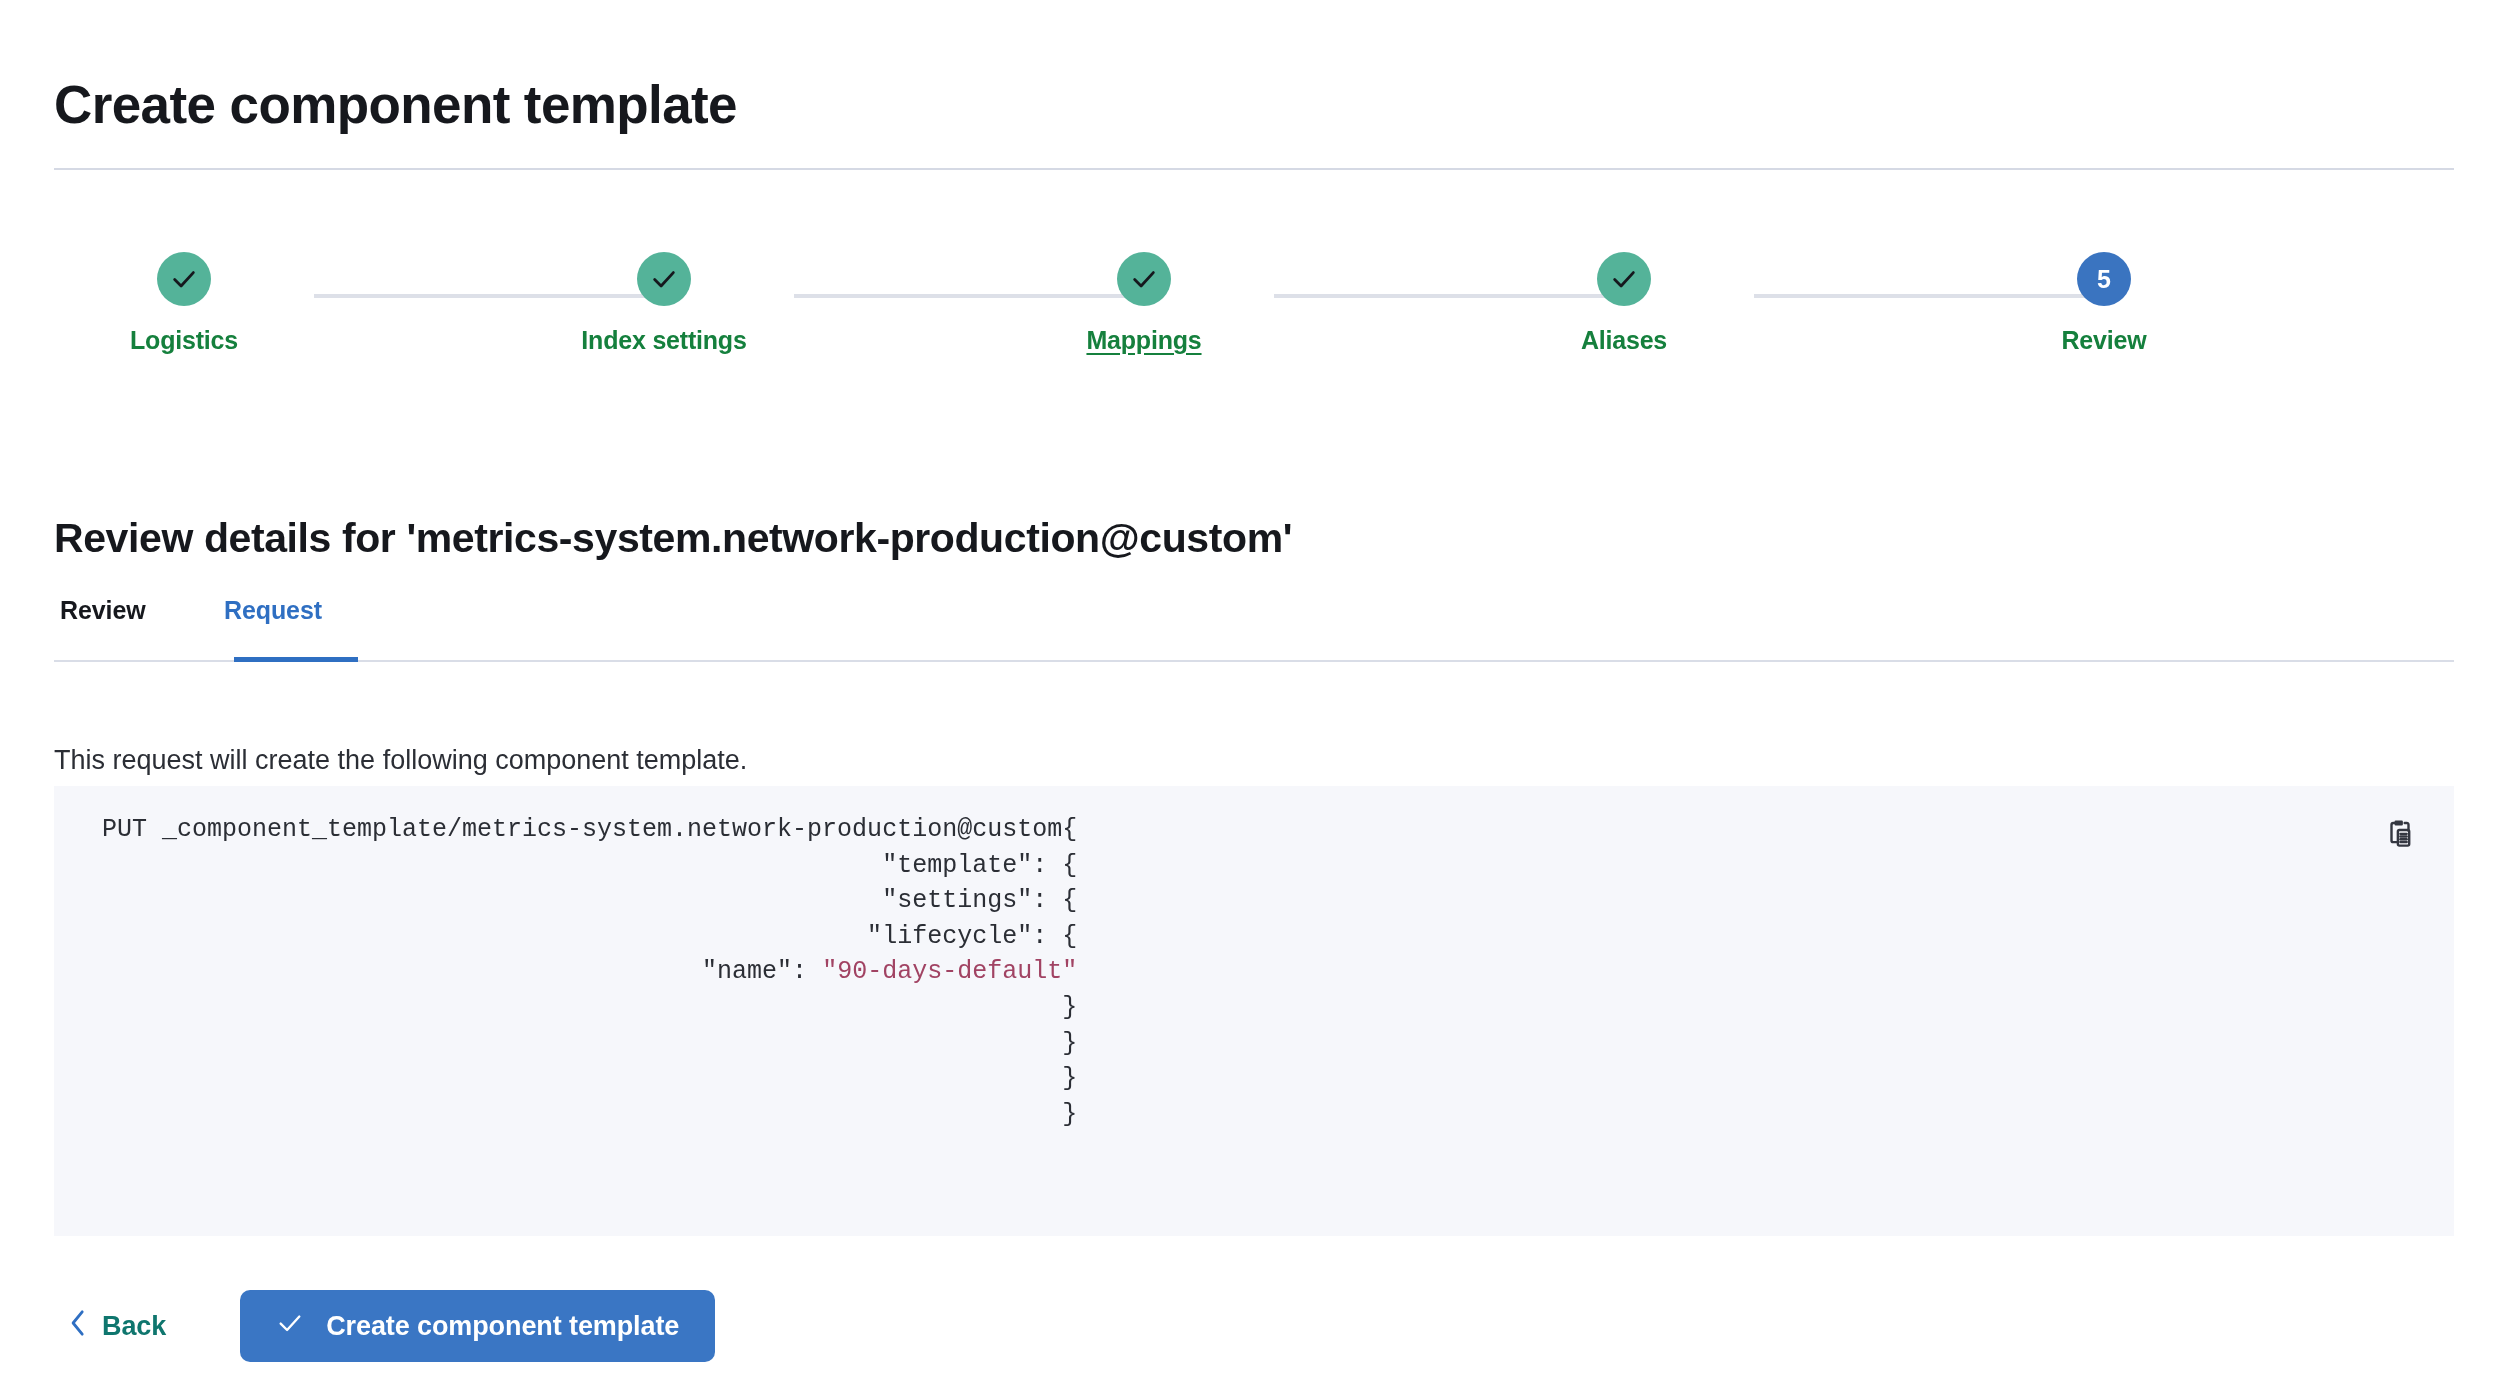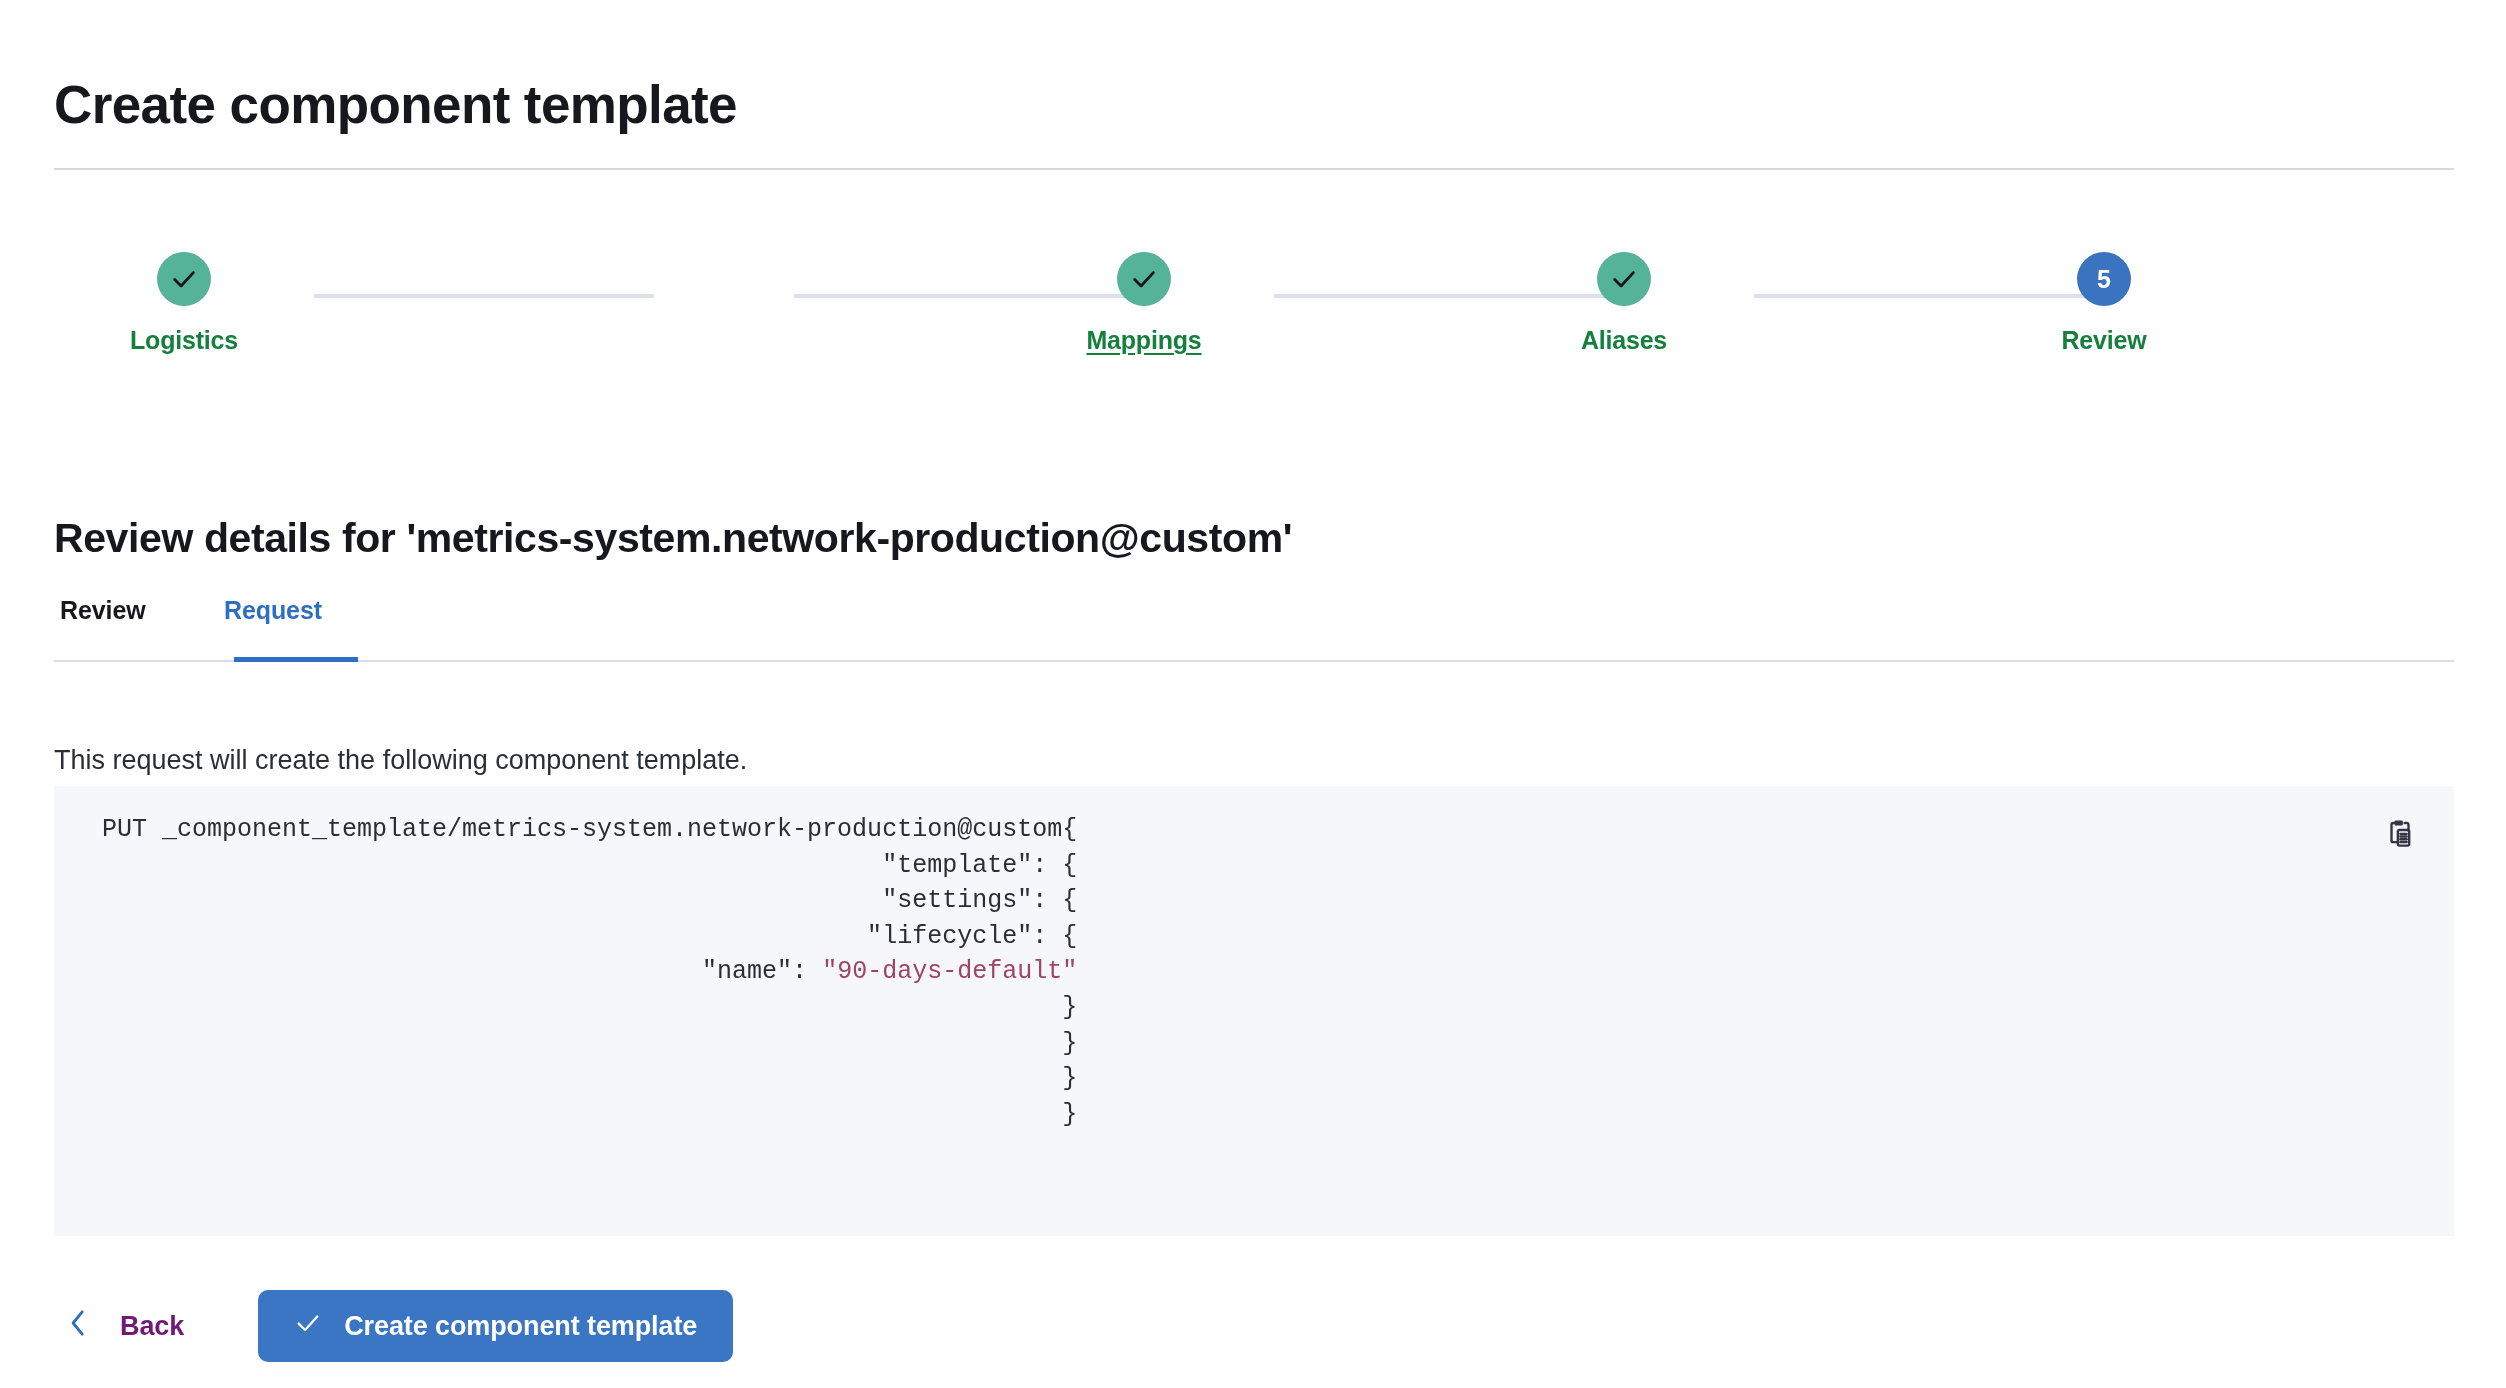--- a/index.html
+++ b/index.html
@@ -214,27 +214,27 @@
     position: absolute;
     left: 54px;
     top: 1290px;
     height: 72px;
     display: flex;
     align-items: center;
   }
   .back-btn {
     display: flex;
     align-items: center;
-    gap: 32px;
+    gap: 14px;
     background: transparent;
     border: none;
     font-family: inherit;
     font-size: 27px;
     font-weight: 600;
-    color: #701a75;
+    color: #0f766e;
     cursor: pointer;
     padding: 0 10px 0 14px;
     letter-spacing: -0.1px;
   }
   .create-btn {
     margin-left: 64px;
     display: flex;
     align-items: center;
     gap: 22px;
     background: #3a76c4;
@@ -270,20 +270,30 @@
       <div class="step-circle done">
         <span>
           <svg width="28" height="28" viewBox="0 0 24 24" fill="none" stroke="#16181d" stroke-width="2.4" stroke-linecap="round" stroke-linejoin="round">
               <polyline points="4,12.5 9.5,18 20,6.5"></polyline>
             </svg>
         </span>
       </div>
       <div class="step-label">Logistics</div>
     </div>
 
+    <div class="step" style="left:610px;">
+      <div class="step-circle done">
+        <span>
+          <svg width="28" height="28" viewBox="0 0 24 24" fill="none" stroke="#16181d" stroke-width="2.4" stroke-linecap="round" stroke-linejoin="round">
+              <polyline points="4,12.5 9.5,18 20,6.5"></polyline>
+            </svg>
+        </span>
+      </div>
+      <div class="step-label">Index settings</div>
+    </div>
 
     <div class="step" style="left:1090px;">
       <div class="step-circle done">
         <span>
           <svg width="28" height="28" viewBox="0 0 24 24" fill="none" stroke="#16181d" stroke-width="2.4" stroke-linecap="round" stroke-linejoin="round">
               <polyline points="4,12.5 9.5,18 20,6.5"></polyline>
             </svg>
         </span>
       </div>
       <div class="step-label underlined">Mappings</div>

